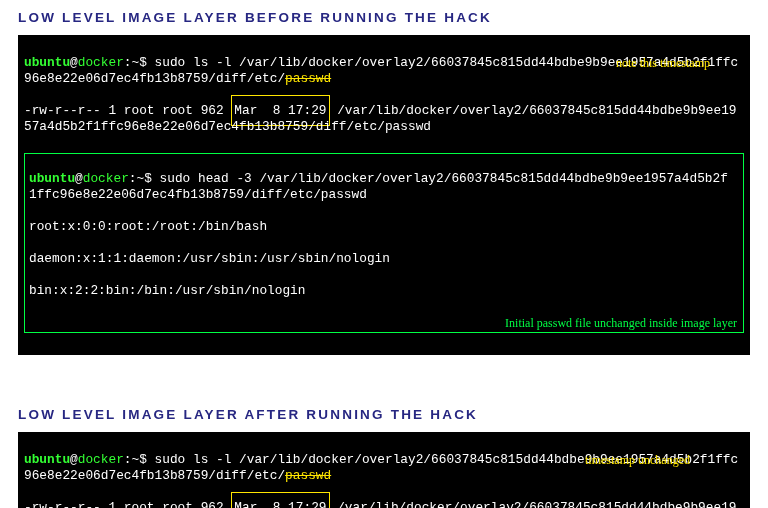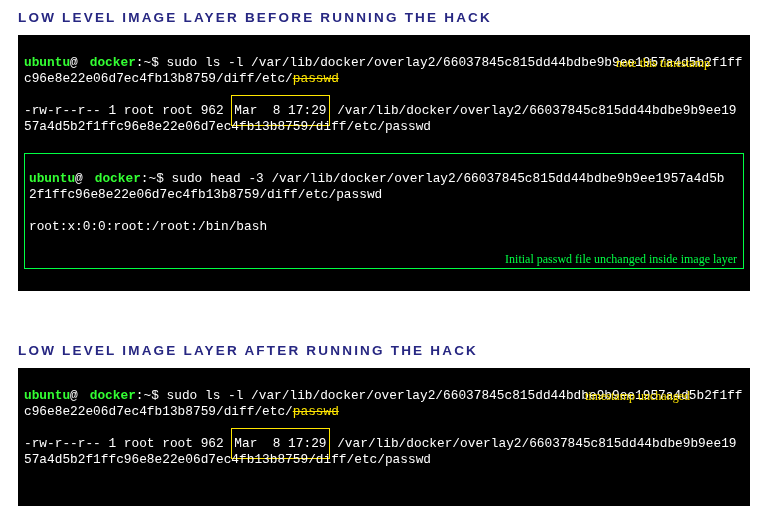--- a/index.html
+++ b/index.html
@@ -27,21 +27,21 @@
     line-height: 16px;
     margin: 4px 18px 0 18px;
     padding: 4px 6px 6px 6px;
     box-sizing: border-box;
     white-space: pre;
     word-break: break-all;
     position: relative;
   }
   .prompt-user { color: #33ff33; font-weight: bold; }
   .prompt-sep  { color: #ffffff; }
-  .prompt-host { color: #33ff33; font-weight: bold; margin-left: 12px; }
+  .prompt-host { color: #33ff33; font-weight: normal; }
   .prompt-tilde { color: #ffffff; }
   .prompt-dollar { color: #ffffff; }
   .out { color: #ffffff; }
   .box-yellow {
     border: 1.5px solid #ffe600;
     padding: 7px 2px;
   }
   .strike {
     color: #ffe600;
     text-decoration: line-through;
@@ -67,20 +67,22 @@
 <body>
 
 <div class="heading">LOW LEVEL IMAGE LAYER BEFORE RUNNING THE HACK</div>
 
 <div class="term" style="white-space: pre-wrap; word-break: break-all;">
 <div><span class="prompt-user">ubuntu</span><span class="prompt-sep">@</span><span class="prompt-host">docker</span><span class="prompt-tilde">:</span><span class="prompt-tilde">~</span><span class="prompt-dollar">$</span><span class="out"> sudo ls -l /var/lib/docker/overlay2/66037845c815dd44bdbe9b9ee1957a4d5b2f1ffc96e8e22e06d7ec4fb13b8759/diff/etc/</span><span class="out strike">passwd</span><span class="ann" style="right:40px;top:20px">note this timestamp</span></div>
 <div><span class="out">-rw-r--r-- 1 root root 962 </span><span class="box-yellow out">Mar  8 17:29</span><span class="out"> /var/lib/docker/overlay2/66037845c815dd44bdbe9b9ee1957a4d5b2f1ffc96e8e22e06d7ec4fb13b8759/diff/etc/passwd</span></div>
 <div class="block-green">
 <div><span class="prompt-user">ubuntu</span><span class="prompt-sep">@</span><span class="prompt-host">docker</span><span class="prompt-tilde">:</span><span class="prompt-tilde">~</span><span class="prompt-dollar">$</span><span class="out"> sudo head -3 /var/lib/docker/overlay2/66037845c815dd44bdbe9b9ee1957a4d5b2f1ffc96e8e22e06d7ec4fb13b8759/diff/etc/passwd</span></div>
 <div class="out">root:x:0:0:root:/root:/bin/bash</div>
+<div class="out">daemon:x:1:1:daemon:/usr/sbin:/usr/sbin/nologin</div>
+<div class="out">bin:x:2:2:bin:/bin:/usr/sbin/nologin</div>
 <span class="ann ann-green" style="right:6px;bottom:1px">Initial passwd file unchanged inside image layer</span>
 </div>
 </div>
 
 <div style="height:42px"></div>
 
 <div class="heading">LOW LEVEL IMAGE LAYER AFTER RUNNING THE HACK</div>
 
 <div class="term" style="white-space: pre-wrap; word-break: break-all;">
 <div><span class="prompt-user">ubuntu</span><span class="prompt-sep">@</span><span class="prompt-host">docker</span><span class="prompt-tilde">:</span><span class="prompt-tilde">~</span><span class="prompt-dollar">$</span><span class="out"> sudo ls -l /var/lib/docker/overlay2/66037845c815dd44bdbe9b9ee1957a4d5b2f1ffc96e8e22e06d7ec4fb13b8759/diff/etc/</span><span class="out strike">passwd</span><span class="ann" style="right:60px;top:20px">timestamp unchanged</span></div>

